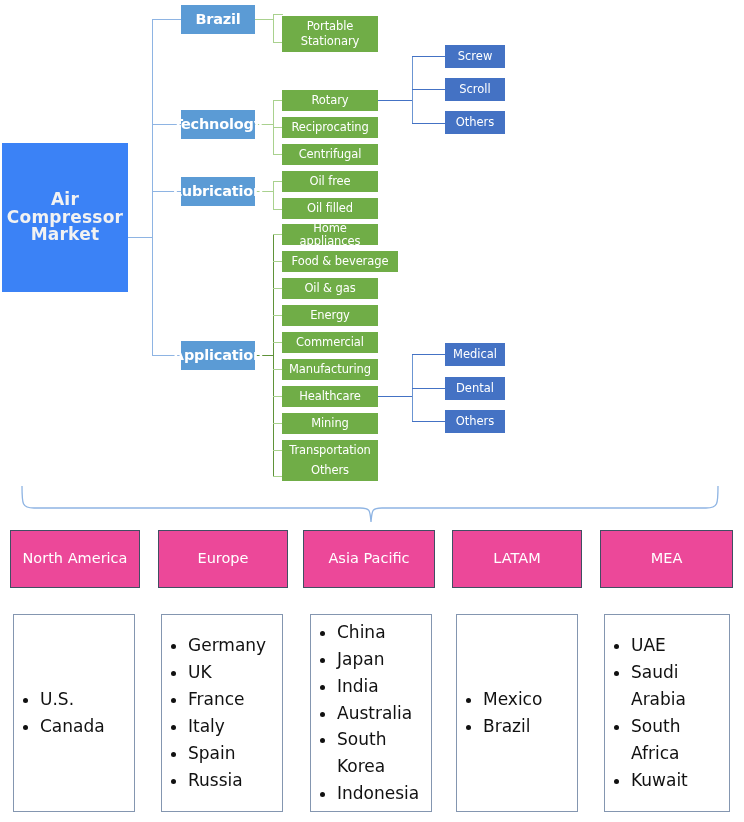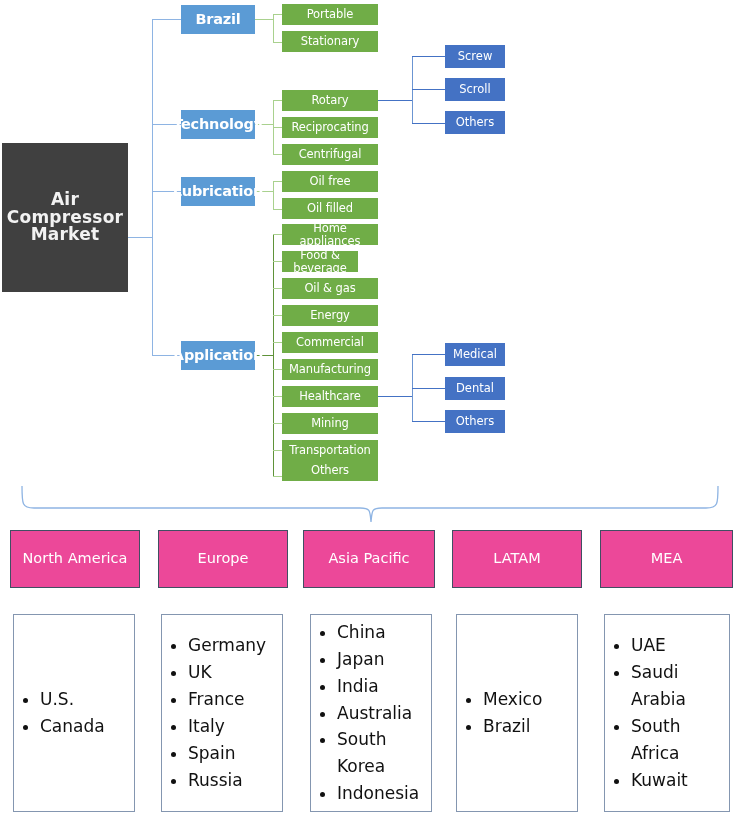--- a/index.html
+++ b/index.html
@@ -13,21 +13,21 @@
   
   .node{
     position:absolute;box-sizing:border-box;
     display:flex;align-items:center;justify-content:center;
     text-align:center;color:#ffffff;line-height:1.05;
     z-index:5;
   }
 
   
   .root{
-    background:#404040;
+    background:#3b82f6;
     font-family:"DejaVu Sans", sans-serif;
     font-weight:bold;font-size:17px;color:#f2f2f2;
     letter-spacing:.2px;
     flex-direction:column;
   }
   .root span{display:block;}
 
   
   .cat{
     background:#5b9bd5;
@@ -94,21 +94,21 @@
   <div class="ln h-blue" style="left:152px;top:191px;width:29px;"></div>
   <div class="ln h-blue" style="left:152px;top:355px;width:29px;"></div>
 
   <div class="node cat" style="left:181px;top:5px;width:74px;height:29px;">Brazil</div>
 
   <div class="ln h-green" style="left:255px;top:19px;width:19px;"></div>
   <div class="ln v-green" style="left:273px;top:14px;height:28px;"></div>
   <div class="ln h-green" style="left:273px;top:14px;width:10px;"></div>
   <div class="ln h-green" style="left:273px;top:42px;width:10px;"></div>
 
-  <div class="node leaf" style="left:282px;top:4px;width:96px;height:21px;">Portable</div>
+  <div class="node leaf" style="left:282px;top:16px;width:96px;height:21px;">Portable</div>
   <div class="node leaf" style="left:282px;top:31px;width:96px;height:21px;">Stationary</div>
 
   <div class="node cat" style="left:181px;top:110px;width:74px;height:29px;">Technology</div>
 
   <div class="ln h-green" style="left:255px;top:124px;width:19px;"></div>
   <div class="ln v-green" style="left:273px;top:100px;height:55px;"></div>
   <div class="ln h-green" style="left:273px;top:100px;width:10px;"></div>
   <div class="ln h-green" style="left:273px;top:127px;width:10px;"></div>
   <div class="ln h-green" style="left:273px;top:154px;width:10px;"></div>
 
@@ -147,21 +147,21 @@
   <div class="ln h-green" style="left:273px;top:288px;width:10px;"></div>
   <div class="ln h-green" style="left:273px;top:315px;width:10px;"></div>
   <div class="ln h-green" style="left:273px;top:342px;width:10px;"></div>
   <div class="ln h-green" style="left:273px;top:369px;width:10px;"></div>
   <div class="ln h-green" style="left:273px;top:396px;width:10px;"></div>
   <div class="ln h-green" style="left:273px;top:423px;width:10px;"></div>
   <div class="ln h-green" style="left:273px;top:450px;width:10px;"></div>
   <div class="ln h-green" style="left:273px;top:476px;width:10px;"></div>
 
   <div class="node leaf" style="left:282px;top:224px;width:96px;height:21px;text-align:center;">Home appliances</div>
-  <div class="node leaf" style="left:282px;top:251px;width:76px;height:21px;">Food &amp; beverage</div>
+  <div class="node leaf" style="left:282px;top:251px;width:116px;height:21px;text-align:right;">Food &amp; beverage</div>
   <div class="node leaf" style="left:282px;top:278px;width:96px;height:21px;">Oil &amp; gas</div>
   <div class="node leaf" style="left:282px;top:305px;width:96px;height:21px;">Energy</div>
   <div class="node leaf" style="left:282px;top:332px;width:96px;height:21px;">Commercial</div>
   <div class="node leaf" style="left:282px;top:359px;width:96px;height:21px;">Manufacturing</div>
   <div class="node leaf" style="left:282px;top:386px;width:96px;height:21px;">Healthcare</div>
   <div class="node leaf" style="left:282px;top:413px;width:96px;height:21px;">Mining</div>
   <div class="node leaf" style="left:282px;top:440px;width:96px;height:21px;">Transportation</div>
   <div class="node leaf" style="left:282px;top:460px;width:96px;height:21px;">Others</div>
 
   <div class="ln h-blue-d" style="left:378px;top:396px;width:35px;"></div>

